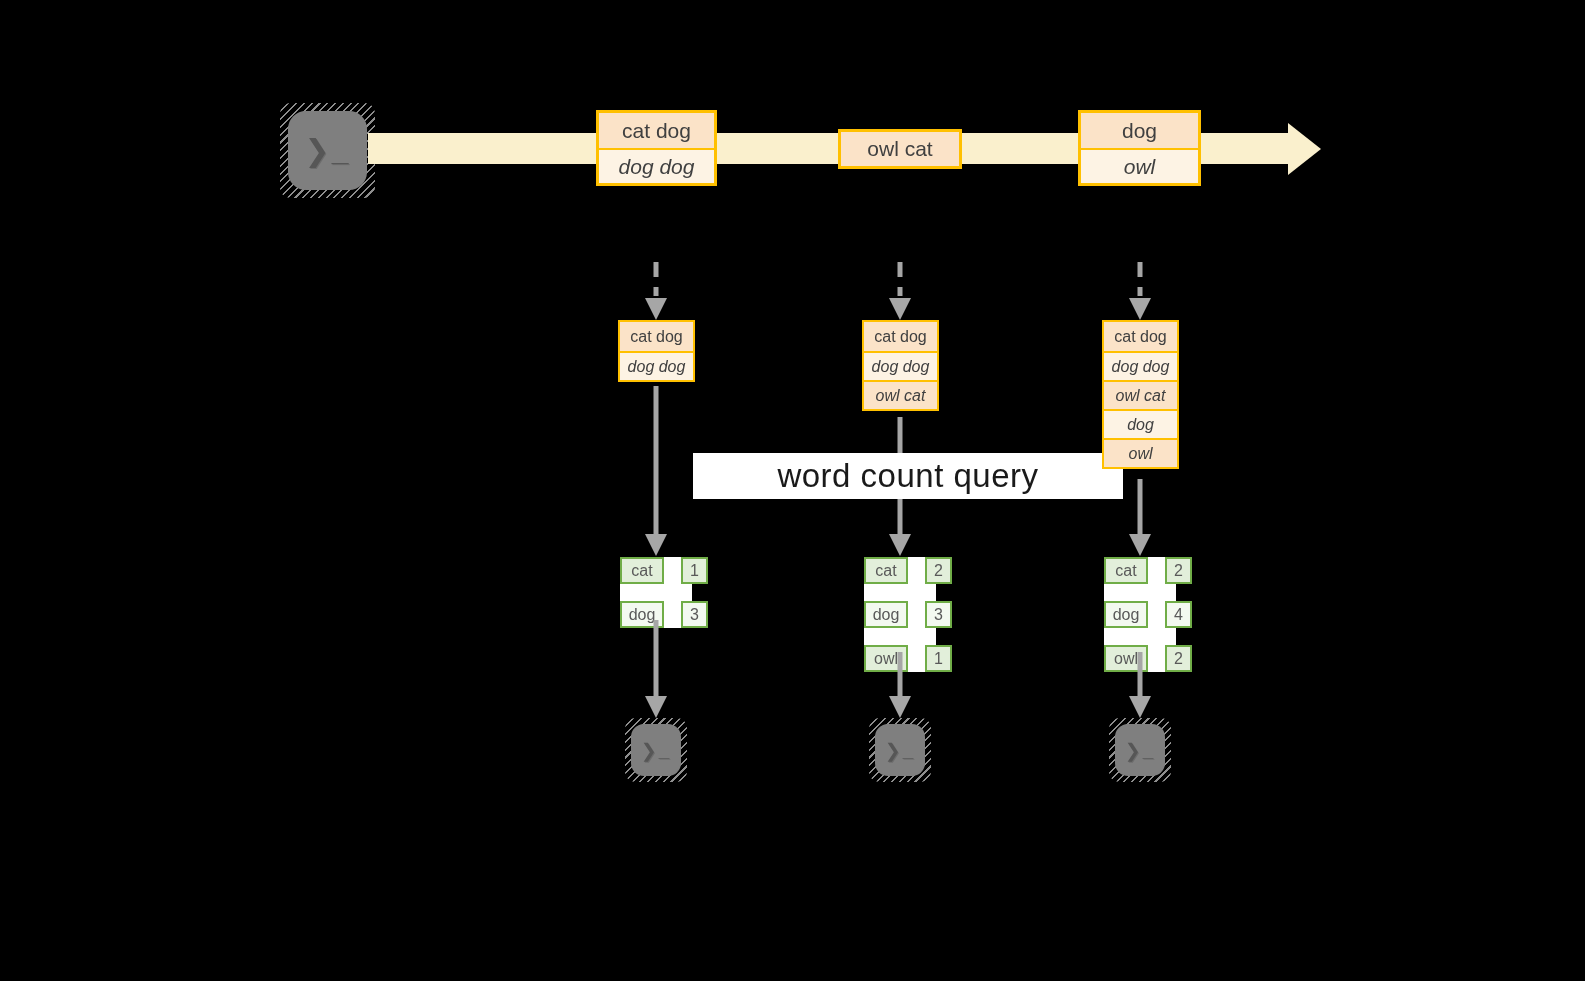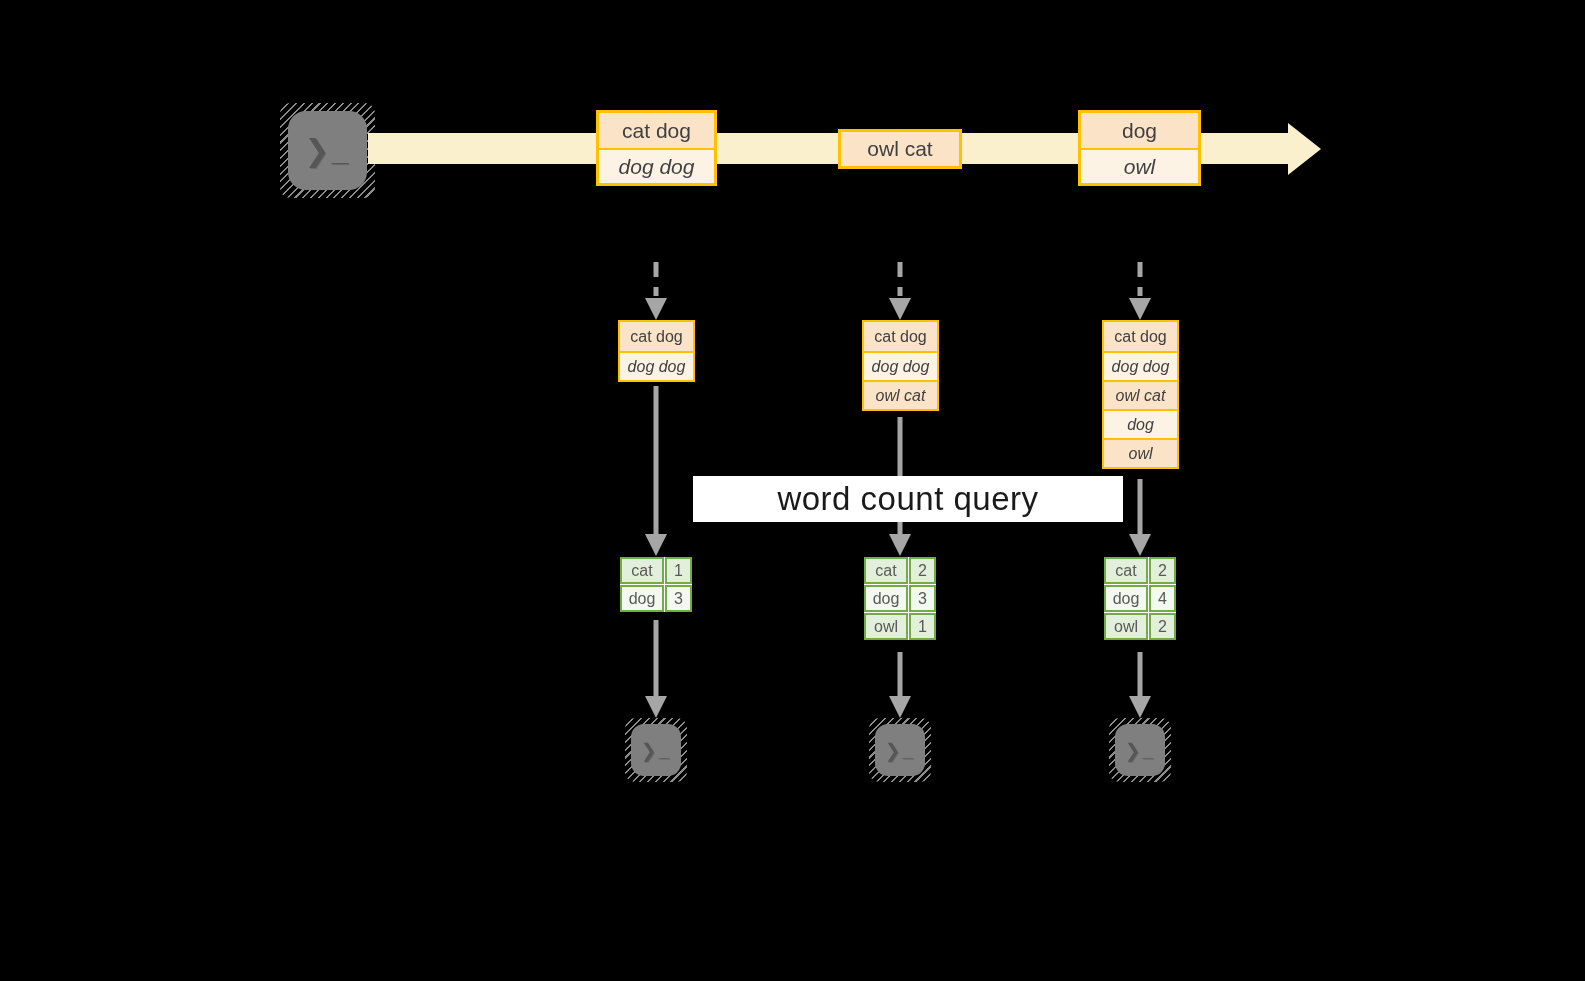--- a/index.html
+++ b/index.html
@@ -32,33 +32,33 @@
   }
   .obox .row:nth-child(odd){background:var(--peach-dark);}
   .obox .row + .row{border-top:2px solid var(--orange);font-style:italic;}
   .record-box .row{height:35px; font-size:21px;}
   .record-box.single .row{height:34px;}
   .micro-box{border-width:2.5px;}
   .micro-box .row{height:29px; font-size:16px;}
 
   
   .gtable{
-    display:grid; grid-template-columns:44px 27px; gap:1px;
+    display:grid; grid-template-columns:44px 27px; gap:17px;
     background:#FFFFFF; width:72px;
   }
   .gtable .cell{
     height:27px; border:2px solid var(--green); background:var(--green-cell);
     display:flex; align-items:center; justify-content:center;
     font-size:16px; color:var(--table-text);
   }
   .gtable .cell:nth-child(4n+3), .gtable .cell:nth-child(4n+4){background:var(--green-cell-light);}
 
   
   .query-box{
-    left:693px; top:476px; width:430px; height:46px; background:#FFFFFF;
+    left:693px; top:453px; width:430px; height:46px; background:#FFFFFF;
     display:flex; align-items:center; justify-content:center;
     font-size:33px; font-weight:300; color:var(--query-text); letter-spacing:0.5px;
   }
 
   
   .connector{position:absolute; overflow:visible;}
   .connector line{stroke:var(--gray-arrow); stroke-width:5;}
   .connector line.dash{stroke-dasharray:15 10;}
   .connector polygon{fill:var(--gray-arrow);}
 

